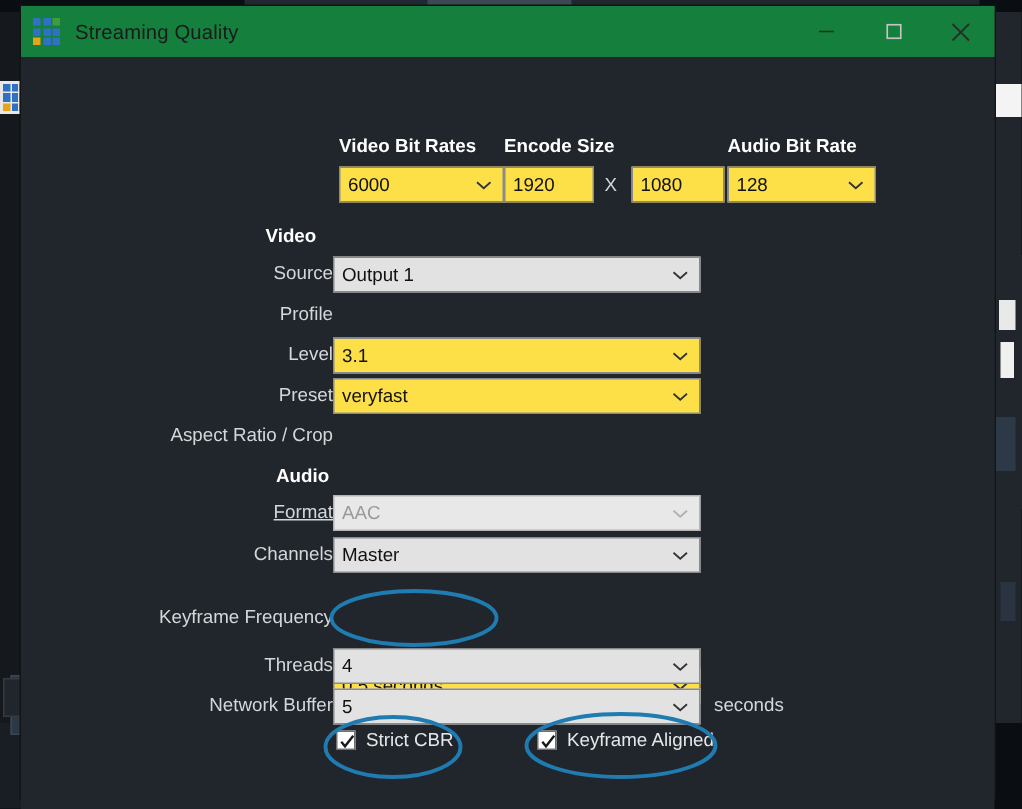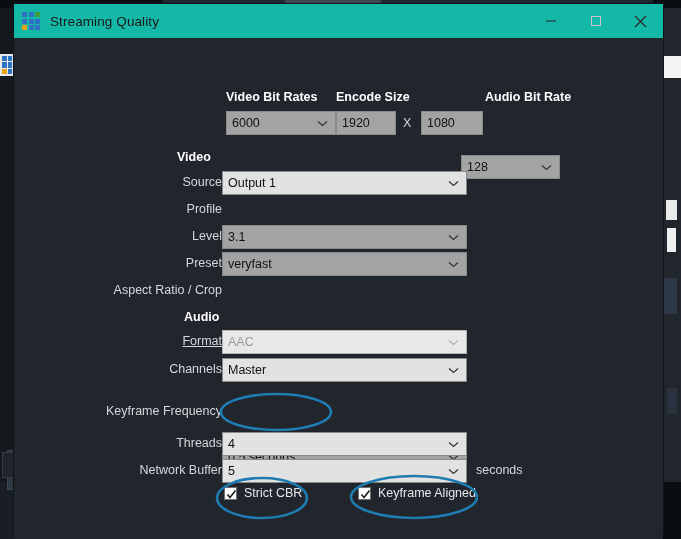--- a/index.html
+++ b/index.html
@@ -36,21 +36,21 @@
   .bg-searchbox { position: absolute; left: 4px; top: 450px; width: 28px; height: 28px;
       background: #20262c; border: 1px solid #323b45; }
 
   
   #dialog {
     position: absolute; left: 14px; top: 4px; width: 649px; height: 528px;
     background: #20262c;
     box-shadow: 0 0 0 1px #101417;
   }
   .titlebar {
-    height: 34px; background: #14b8a6; display: flex; align-items: center;
+    height: 34px; background: #15803d; display: flex; align-items: center;
     position: relative;
   }
   .title-icon {
     margin-left: 8px; width: 18px; height: 18px;
     display: grid; grid-template-columns: repeat(3,1fr); grid-template-rows: repeat(3,1fr);
     gap: 1.5px;
   }
   .title-icon i { display: block; }
   .title-text {
     margin-left: 10px; font-size: 13.5px; color: #1a1a1a; letter-spacing: .1px;
@@ -68,21 +68,21 @@
 
   
   .lbl {
     position: absolute; color: #d4d7da; font-size: 12.5px; text-align: left;
     white-space: nowrap;
   }
   .lbl.head { font-weight: bold; color: #ffffff; text-align: left; }
   .lbl.unit { text-align: left; }
 
   .field {
-    position: absolute; background: #a3a3a3; border: 1px solid #8a8a8a;
+    position: absolute; background: #fde047; border: 1px solid #8a8a8a;
     height: 24px; color: #111; font-size: 12.5px;
     display: flex; align-items: center; padding-left: 5px; overflow: hidden;
   }
   .field.grey { background: #e2e2e2; }
   .field.disabled { background: #e8e8e8; color: #9a9a9a; border-color: #b4b4b4; }
   .field .caret {
     position: absolute; right: 7px; top: 0; height: 100%;
     display: flex; align-items: center; color: #444; font-size: 10px;
   }
   .field.disabled .caret { color: #adadad; }
@@ -192,21 +192,21 @@
           </svg>
       </span>
     </div>
     <div class="field" style="left:322px; top:73px; width:60px;">
       <span>1920</span>
     </div>
     <div class="xsep" style="left:389px; top:78px;">X</div>
     <div class="field" style="left:407px; top:73px; width:62px;">
       <span>1080</span>
     </div>
-    <div class="field" style="left:447px; top:73px; width:99px;margin-top:44px;">
+    <div class="field" style="left:471px; top:73px; width:99px;">
       <span>128</span>
       <span class="caret">
         <svg width="11" height="7" viewBox="0 0 11 7">
             <polyline points="1,1.5 5.5,5.5 10,1.5" fill="none" stroke="#333" stroke-width="1.2"></polyline>
           </svg>
       </span>
     </div>
 
     <div class="lbl head" style="left:163px; top:112px;">Video</div>
 

